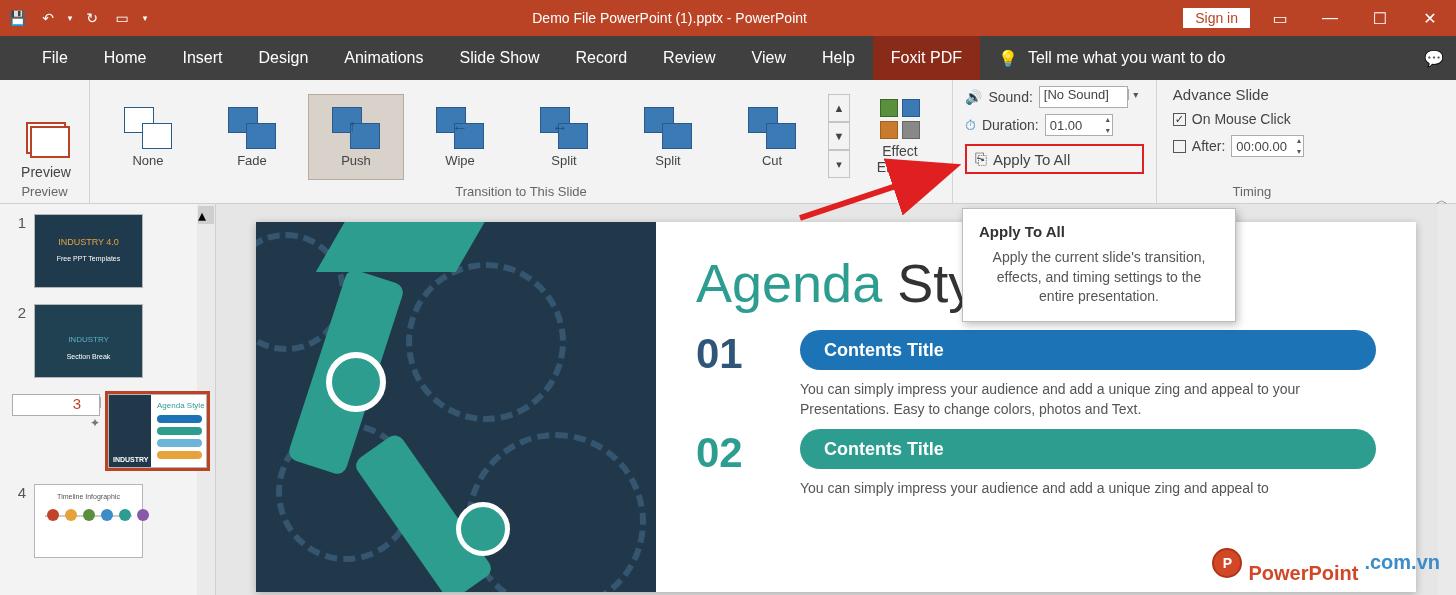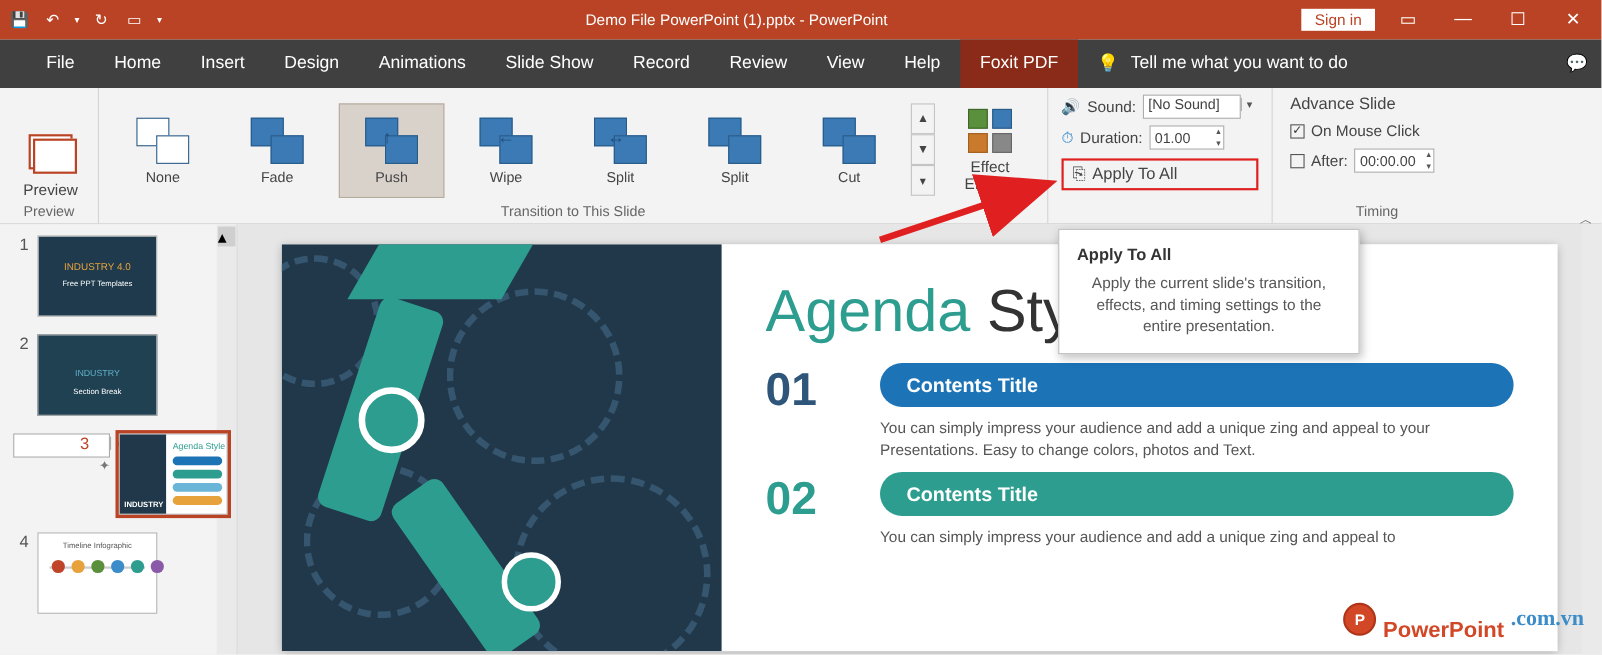--- a/index.html
+++ b/index.html
@@ -92,21 +92,21 @@
 .tooltip { position: absolute; left: 962px; top: 208px; width: 274px; background: #fff; border: 1px solid #bdbdbd; box-shadow: 2px 3px 8px rgba(0,0,0,0.25); padding: 14px 16px; z-index: 50; }
 .tooltip h4 { font-size: 15px; font-weight: 600; color: #333; margin-bottom: 8px; }
 .tooltip p { font-size: 14px; color: #555; line-height: 1.4; text-align: center; }
 
 
 .arrow-anno { position: absolute; left: 790px; top: 158px; z-index: 40; pointer-events: none; }
 
 
 .watermark { position: absolute; right: 16px; bottom: 10px; display: flex; align-items: center; gap: 6px; font-size: 20px; font-weight: 700; z-index: 60; }
 .watermark .pp { color: #d24726; margin-top: 22px; }
-.watermark .ext { color: #3b8cc9; font-family: Liberation Serif, serif; }
+.watermark .ext { color: #3b8cc9; }
 .wm-icon { width: 30px; height: 30px; border-radius: 50%; background: #d24726; border: 2px solid #b03518; display: flex; align-items: center; justify-content: center; color: #fff; font-size: 14px; font-weight: 700; }
 </style>
 </head>
 <body>
 
 <div class="titlebar">
   <div class="qat">
     <div class="qat-btn">💾</div>
     <div class="qat-btn">↶</div>
     <div class="qat-btn" style="width:12px;font-size:9px;">▾</div>

